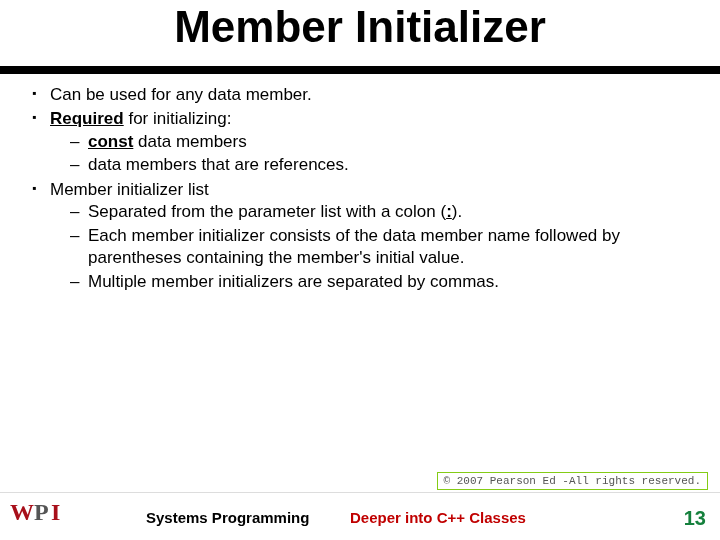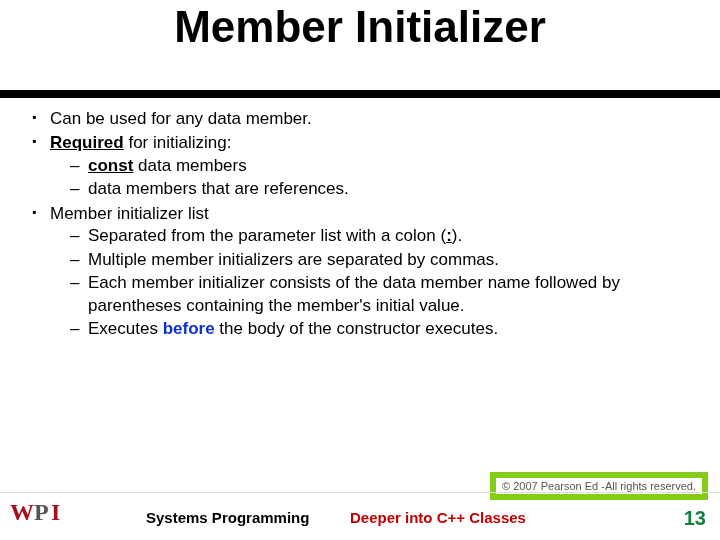--- a/index.html
+++ b/index.html
@@ -6,21 +6,21 @@
   body {
     width: 720px;
     height: 540px;
     background: #ffffff;
     font-family: "Comic Sans MS", cursive, sans-serif;
     position: relative;
     overflow: hidden;
   }
   .title-area {
     width: 100%;
-    height: 90px;
+    height: 66px;
     background: #ffffff;
     text-align: center;
     padding-top: 2px;
   }
   .title {
     font-size: 44px;
     font-weight: bold;
     color: #000;
   }
   .title-bar {
@@ -58,24 +58,24 @@
     position: absolute;
     bottom: 0;
     left: 0;
     width: 100%;
     height: 48px;
     border-top: 1px solid #ddd;
   }
   .copyright-box {
     position: absolute;
     right: 12px;
-    bottom: 40px;
-    border: 6px solid #84cc16;
+    bottom: 50px;
+    border: 1px solid #84cc16;
     padding: 2px 6px;
-    font-family: Liberation Sans, sans-serif;
+    font-family: Liberation Mono, monospace;
     font-size: 11px;
     color: #555;
     background: #fff;
   }
   .logo {
     position: absolute;
     left: 10px;
     bottom: 8px;
   }
   .footer-center {
@@ -123,25 +123,22 @@
         </li>
         <li><span>data members that are references.</span></li>
       </ul>
     </li>
     <li>
       <span>Member initializer list</span>
       <ul class="sub">
         <li>
           <span class="inline">Separated from the parameter list with a colon (</span><span class="inline u b">:</span><span class="inline">).</span>
         </li>
+        <li><span>Each member initializer consists of the data member name followed by parentheses containing the member's initial value.</span></li>
         <li><span>Multiple member initializers are separated by commas.</span></li>
-        <li><span>Each member initializer consists of the data member name followed by parentheses containing the member's initial value.</span></li>
-        <li>
-          <span class="inline">Executes </span><span class="inline b blue">before</span><span class="inline"> the body of the constructor executes.</span>
-        </li>
       </ul>
     </li>
   </ul>
 </div>
 
 <div class="copyright-box">© 2007 Pearson Ed -All rights reserved.</div>
 
 <div class="footer">
   <div class="logo">
     <svg width="70" height="32" viewBox="0 0 70 32">

